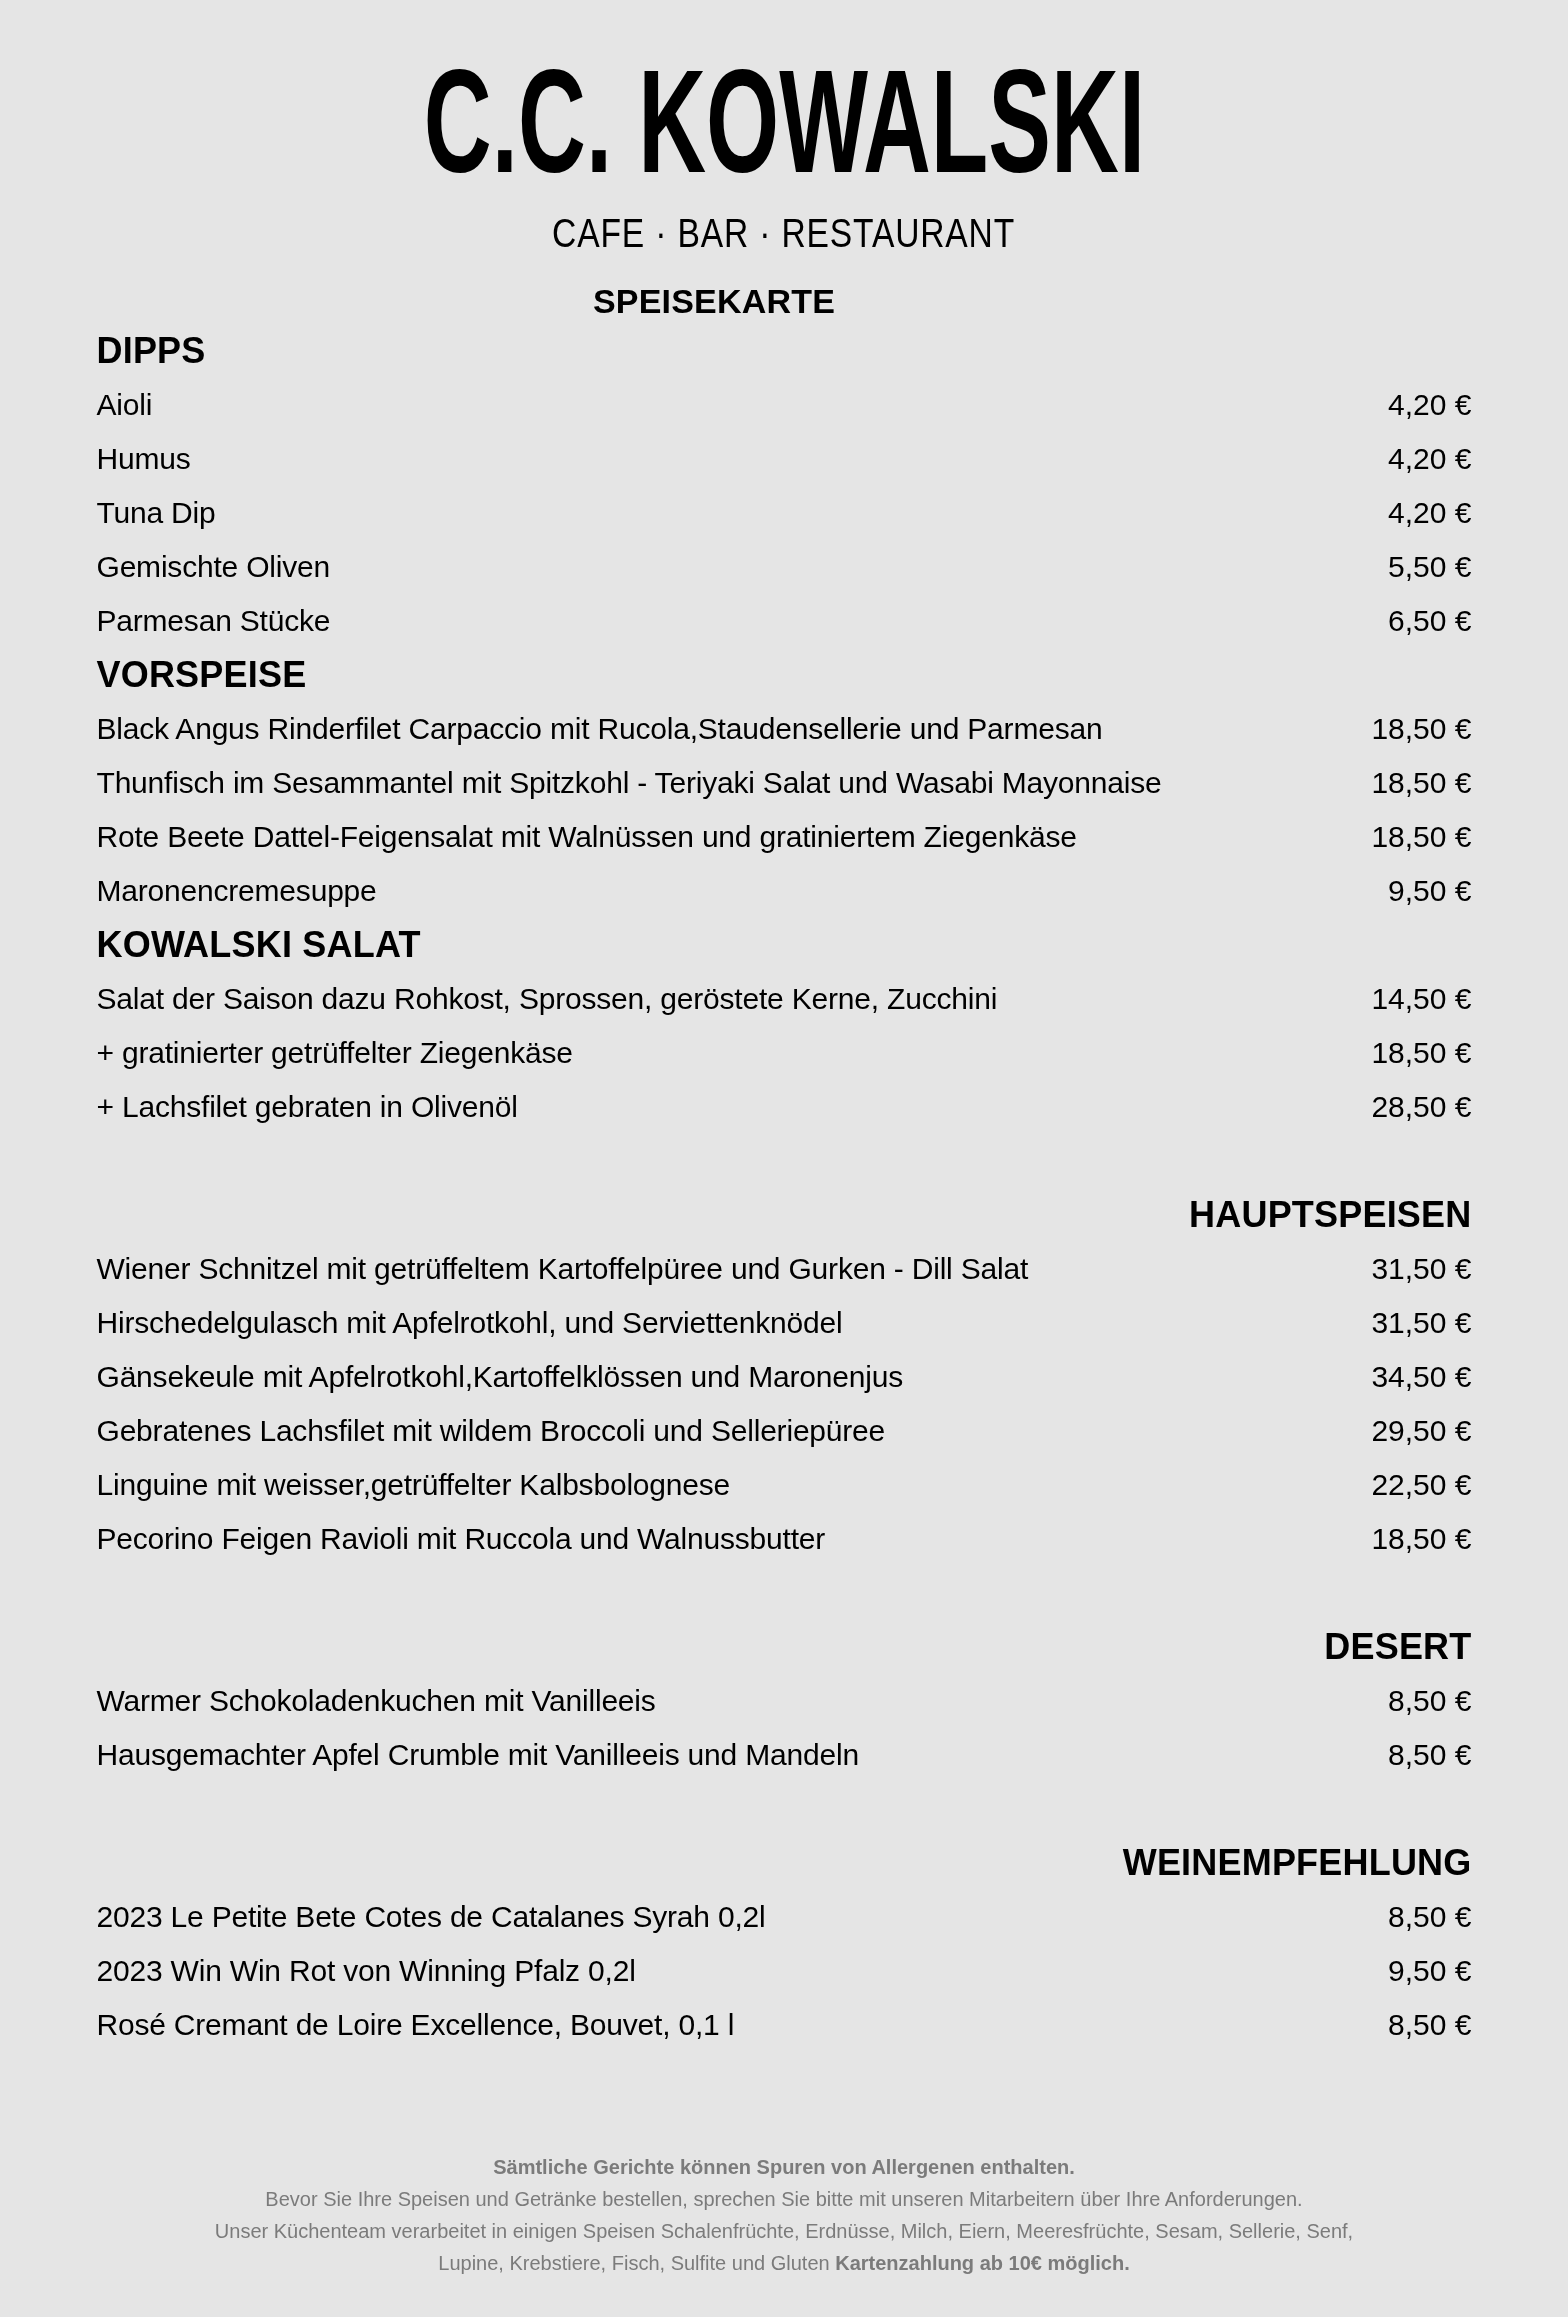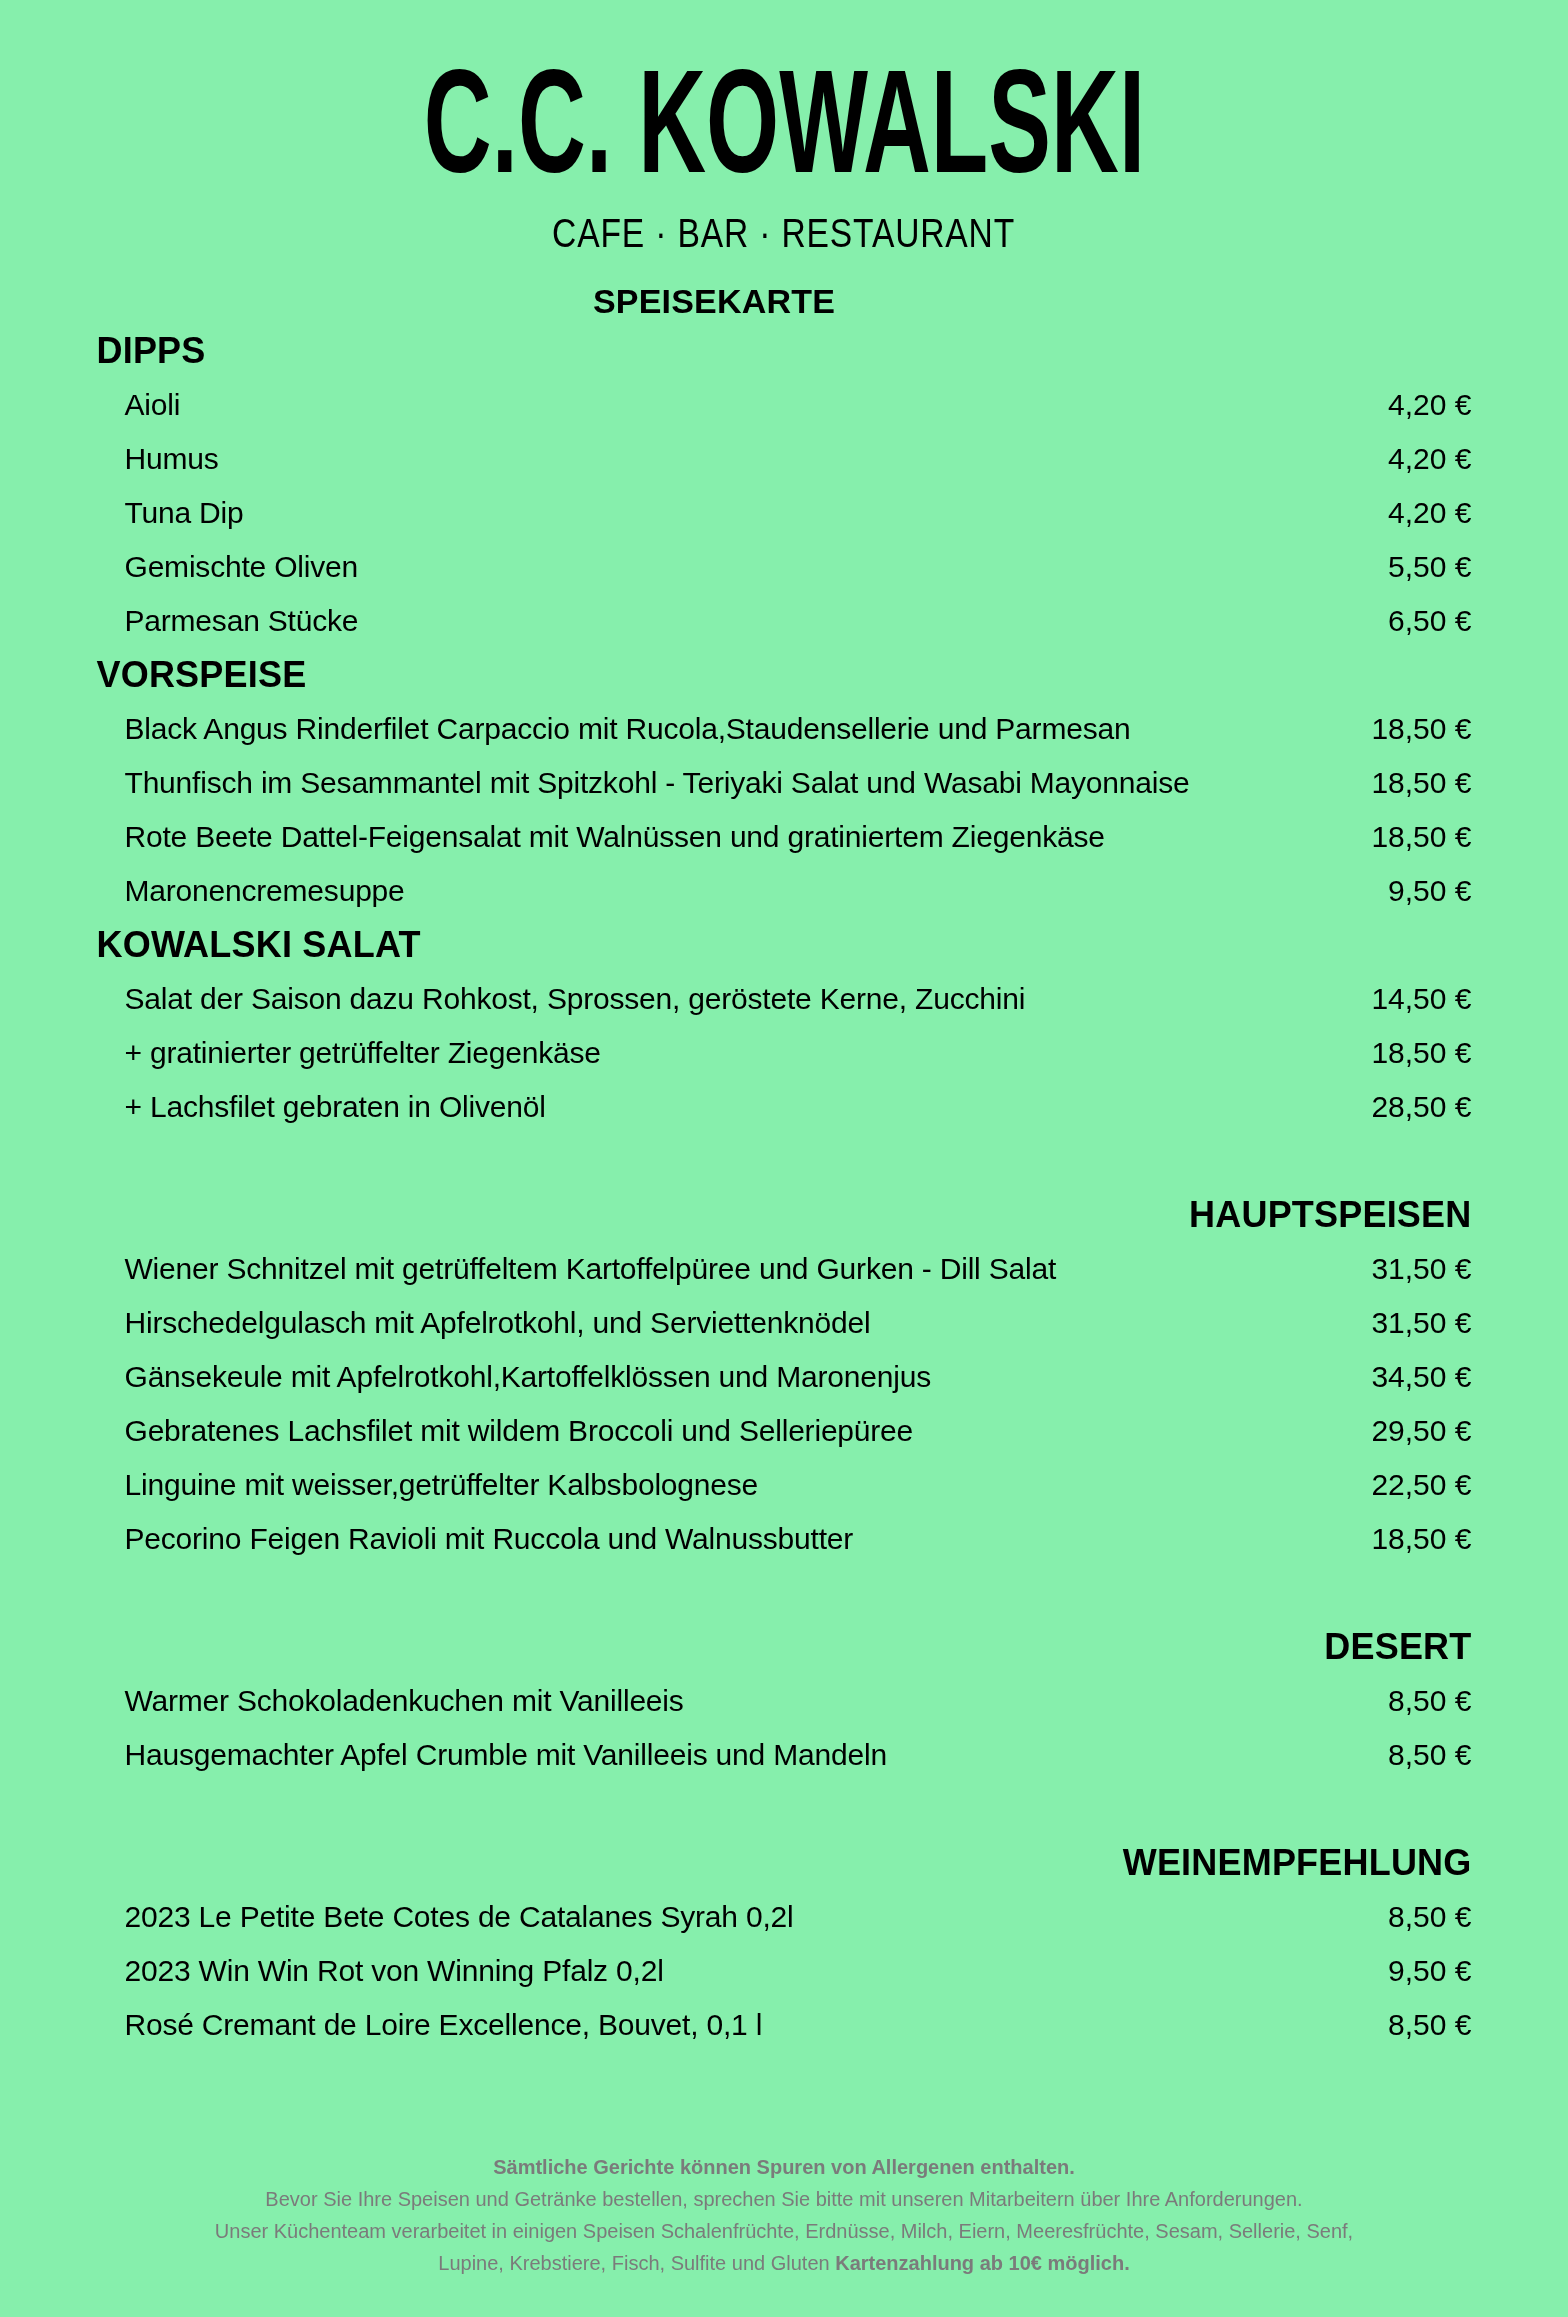--- a/index.html
+++ b/index.html
@@ -10,21 +10,21 @@
   body {
     width: 1568px;
     height: 2317px;
     font-family: "Liberation Sans", sans-serif;
     color: #000000;
   }
   .page {
     position: relative;
     width: 1568px;
     height: 2317px;
-    background: #86efac;
+    background: #e5e5e5;
     overflow: hidden;
   }
   .header {
     text-align: center;
     padding-top: 48px;
   }
   .logo {
     display: inline-block;
     font-weight: 700;
     font-size: 147px;
@@ -72,21 +72,20 @@
   .menu-row {
     display: flex;
     justify-content: space-between;
     align-items: baseline;
     font-size: 30px;
     line-height: 54px;
   }
   .item-name {
     letter-spacing: -0.2px;
     white-space: nowrap;
-    margin-left: 28px;
   }
   .item-price {
     white-space: nowrap;
     padding-left: 23px;
   }
   .footer {
     position: absolute;
     left: 0;
     top: 2151px;
     width: 100%;

